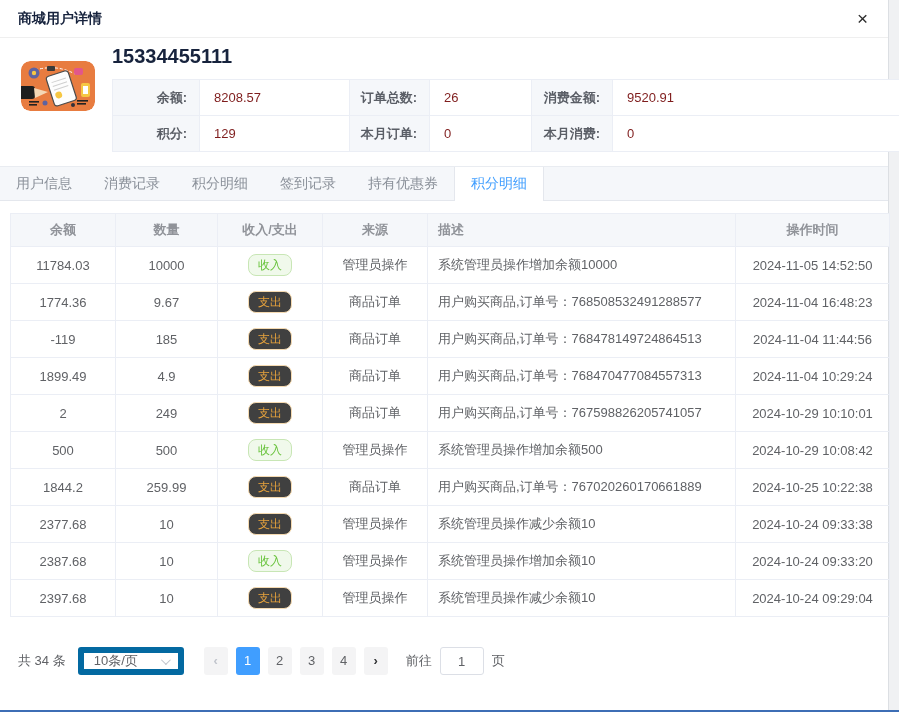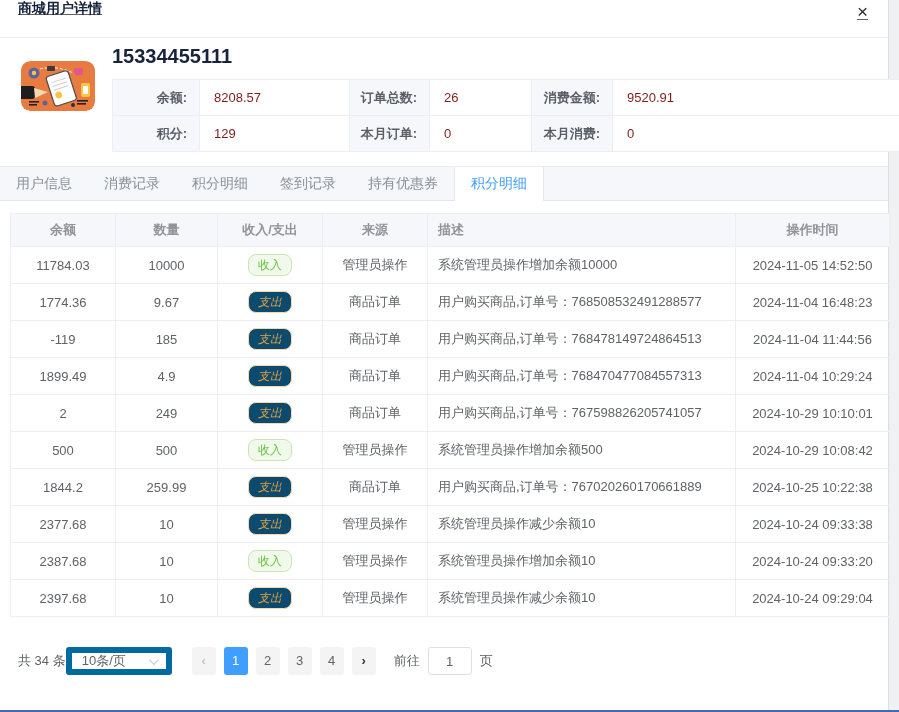--- a/index.html
+++ b/index.html
@@ -2,22 +2,22 @@
 <html><head>
 <meta charset="utf-8">
 <style>
   * { margin:0; padding:0; box-sizing:border-box; }
   html,body { width:899px; height:712px; overflow:hidden; }
   body { background:#f0f1f3; font-family:"Liberation Sans","DejaVu Sans",sans-serif; color:#606266; }
 
   .modal { position:relative; width:889px; height:712px; background:#fff; border-right:1px solid #dcdfe3; }
 
   
-  .dlg-header { height:38px; display:flex; align-items:flex-start; justify-content:space-between;
-                padding:0 14px 0 18px; border-bottom:1px solid #efefef;text-decoration:underline; }
+  .dlg-header { height:38px; display:flex; align-items:center; justify-content:space-between;
+                padding:0 14px 0 18px; border-bottom:1px solid #efefef; }
   .dlg-title { font-size:14px; font-weight:bold; color:#17233d; }
   .dlg-close { font-size:19px; color:#2d2d2d; cursor:pointer; line-height:1; padding:2px 6px; }
 
   
   .user-section { position:relative; height:113px; }
   .avatar { position:absolute; left:21px; top:23px; width:74px; height:50px; border-radius:9px; }
   .user-info { position:absolute; left:112px; top:8px; right:5px; }
   .phone { font-size:20px; font-weight:bold; color:#17233d; height:20px; line-height:20px; }
   .stats { margin-top:13px; width:816px; border-collapse:collapse; table-layout:fixed; font-size:13px;border-radius:9px; }
   .stats td { border:1px solid #ebeef5; height:36px; }
@@ -34,25 +34,25 @@
   
   .content { padding:12px 10px 0; }
   .data-table { width:879px; border-collapse:collapse; table-layout:fixed; font-size:13px; }
   .data-table th, .data-table td { border:1px solid #ebeef5; text-align:center; overflow:hidden; white-space:nowrap; }
   .data-table th { height:33px; background:#f5f7fa; color:#909399; font-weight:bold; }
   .data-table td { height:37px; color:#606266; }
   .data-table th:nth-child(5), .data-table td:nth-child(5) { text-align:left; padding-left:10px; }
 
   .tag { display:inline-block; padding:2px 9px; font-size:12px; border-radius:8px; line-height:16px; }
   .tag.income  { color:#67c23a; background:#f0f9eb; border:1px solid #c8e6b5; }
-  .tag.expense { color:#e6a23c; background:#0c4a6e; border:1px solid #f5dab1;font-style:italic; }
+  .tag.expense { color:#e6a23c; background:#404040; border:1px solid #f5dab1; }
 
   
   .pagination { margin:30px 0 0 8px; display:flex; align-items:center; font-size:13px; color:#606266; }
-  .total { }
+  .total { margin-right:12px; }
   .size-select { width:106px; height:28px; border:6px solid #0369a1; border-radius:3px; display:flex;
                  align-items:center; justify-content:space-between; padding:0 10px; cursor:pointer; background:#fff; }
   .chev { width:7px; height:7px; border-right:1.5px solid #c0c4cc; border-bottom:1.5px solid #c0c4cc;
           transform:rotate(45deg) translateY(-2px); }
   .pager { display:flex; align-items:center; margin-left:16px; }
   .pbtn { min-width:24px; height:28px; line-height:28px; margin:0 4px; border-radius:3px; text-align:center;
           background:#f4f4f5; color:#606266; cursor:pointer; font-size:13px; padding:0 2px; }
   .pbtn.active { background:#409eff; color:#fff; }
   .pbtn.prev { color:#c0c4cc; font-weight:bold; }
   .pbtn.next { color:#303133; font-weight:bold; }

